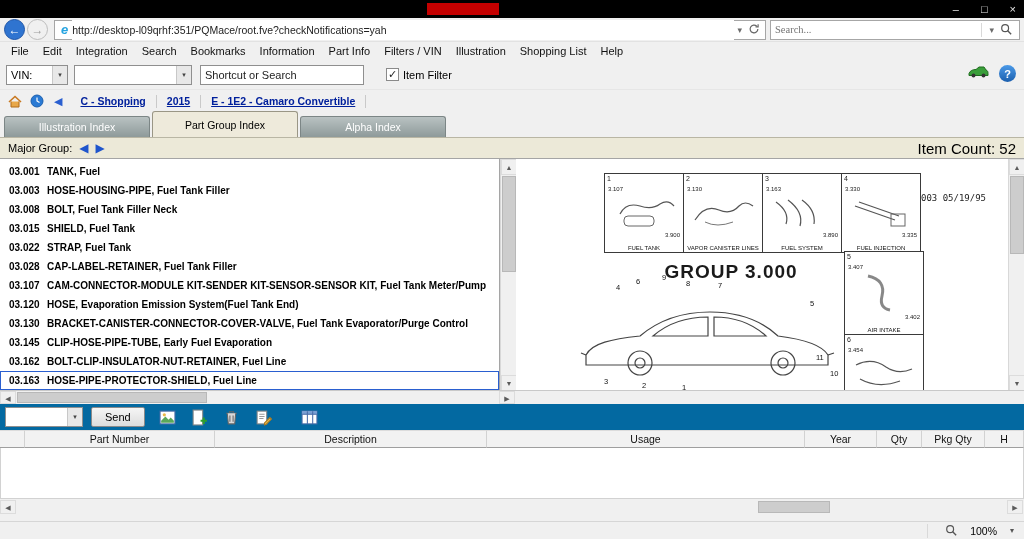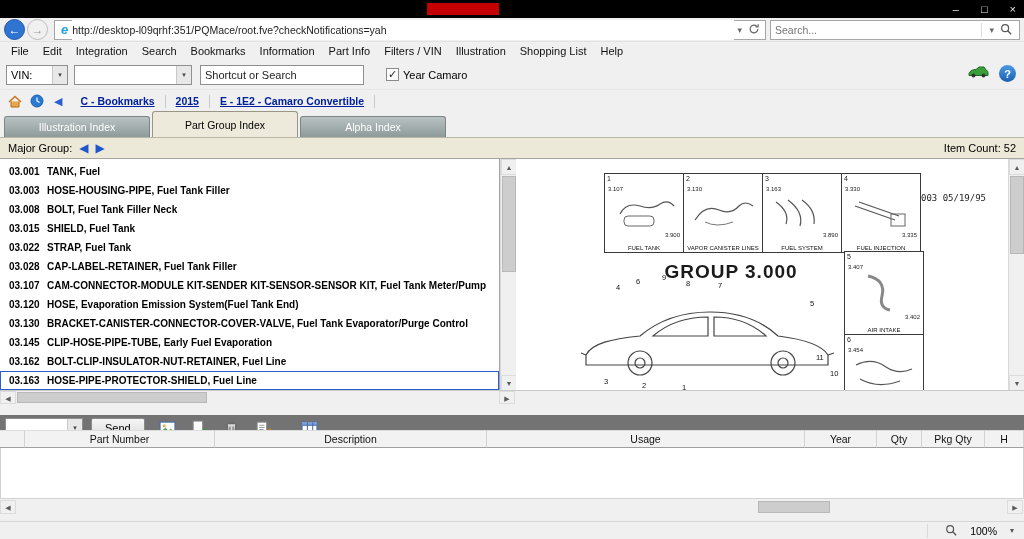--- a/index.html
+++ b/index.html
@@ -24,21 +24,21 @@
   .nav-fwd  { background:#f0f0f0; border:1px solid #bdbdbd; color:#9d9d9d; }
   .address { margin-left:4px; width:712px; height:20px; background:#fff; border:1px solid #a6a6a6;
              display:flex; align-items:center; padding:0 2px; }
   .ie-e { color:#24a3e0; font-weight:bold; font-style:italic; font-size:13px; padding:0 4px; }
   .address input { flex:1; border:none; outline:none; font-size:10.5px; color:#222; height:20px;
                    font-family:"Liberation Sans", sans-serif; }
   .addr-ic { color:#6b6b6b; font-size:9px; padding:0 3px; }
   .searchbox { margin-left:4px; flex:1; height:20px; background:#fff; border:1px solid #a6a6a6;
                display:flex; align-items:center; padding:0 4px; }
   .searchbox input { flex:1; border:none; outline:none; font-size:10.5px; color:#444; height:16px;
-                     font-family:Liberation Sans, sans-serif; }
+                     font-family:Liberation Serif, serif; }
   .vdiv { width:1px; height:14px; background:#d9d9d9; margin:0 4px; }
 
   
   .menubar { top:42px; height:18px; display:flex; align-items:center; padding-left:4px; background:#f0f0f0; }
   .menu-item { font-size:11px; color:#111; padding:0 7px; cursor:default; }
 
   
   .filterbar { top:60px; height:30px; background:#f0f0f0; display:flex; align-items:center; padding-left:6px;
                border-bottom:1px solid #e6e6e6; }
   .combo { height:20px; background:#fff; border:1px solid #8f8f8f; display:flex; align-items:center; font-size:11px; }
@@ -67,21 +67,21 @@
   .tab { position:absolute; bottom:0; height:21px; width:146px; text-align:center; font-size:10.5px;
          line-height:20px; color:#fff; background:linear-gradient(#b9c2c2,#8e9a9a); border:1px solid #7c8686;
          border-bottom:none; border-radius:3px 3px 0 0; cursor:pointer; }
   .tab.active { height:26px; line-height:26px; color:#000; background:#eeeadb; border:1px solid #9a9685;
                 border-bottom:none; z-index:3; }
 
   
   .groupbar { top:137px; height:21px; background:#ece9d8; border-top:1px solid #b9b6a4; display:flex;
               align-items:center; padding:0 8px; font-size:11px; }
   .ga { color:#1f55cc; font-size:12px; margin-left:7px; cursor:pointer; }
-  .item-count { margin-left:auto; font-size:11px; }
+  .item-count { margin-left:auto; font-size:15px; }
 
   
   .main { top:158px; height:232px; border-top:1px solid #a5a5a5; }
   .parts-panel { position:absolute; left:0; top:0; width:500px; height:232px; background:#fff;
                  border-right:1px solid #a5a5a5; padding-top:3px; overflow:hidden; }
   .part-row { height:19px; display:flex; align-items:center; font-size:10px; font-weight:bold; cursor:default; }
   .part-row .pcode { width:47px; padding-left:9px; }
   .part-row .pname { flex:1; white-space:nowrap; overflow:hidden; }
   .part-row.selected { outline:1px solid #2a5fd0; outline-offset:-1px; }
 
@@ -108,21 +108,21 @@
   .cell-l1 { position:absolute; left:3px; top:12px; font-size:6px; color:#222; }
   .cell-l2 { position:absolute; right:3px; bottom:14px; font-size:6px; color:#222; }
   .cell-cap { position:absolute; bottom:1px; left:0; width:100%; text-align:center; font-size:6px; color:#111; }
   .doodle { position:absolute; left:5px; top:18px; }
   .group-title { position:absolute; left:110px; top:102px; width:210px; text-align:center; font-size:19px;
                  font-weight:bold; letter-spacing:1px; color:#1a1a1a; }
   .car-box { position:absolute; left:62px; top:134px; width:270px; height:96px; }
   .callout { position:absolute; font-size:7.5px; color:#111; cursor:pointer; }
 
   
-  .bottombar { top:415px; height:26px; background:#737373; display:flex; align-items:center; padding-left:5px; }
+  .bottombar { top:404px; height:26px; background:#0369a1; display:flex; align-items:center; padding-left:5px; }
   .send-btn { margin-left:8px; height:20px; padding:0 13px; font-size:11px; background:linear-gradient(#f5f5f5,#dddddd);
               border:1px solid #8a8a8a; border-radius:2px; cursor:pointer;
               font-family:"Liberation Sans", sans-serif; }
   .tool-ic { margin-left:14px; width:18px; height:18px; display:flex; align-items:center; justify-content:center; cursor:pointer; }
   .tool-ic.gap { margin-left:28px; }
 
   
   .theader { top:430px; height:18px; display:flex; }
   .th { background:#f2f2f2; border-right:1px solid #d2d2d2; border-bottom:1px solid #9f9f9f; border-top:1px solid #dcdcdc;
         font-size:10.5px; text-align:center; line-height:17px; color:#111; overflow:hidden; white-space:nowrap; cursor:pointer; }
@@ -193,21 +193,21 @@
     <div class="combo" style="width:62px;">
       <span class="val">VIN:</span>
       <span class="drop">▾</span>
     </div>
     <div class="combo" style="width:118px; margin-left:6px;">
       <span class="val"></span>
       <span class="drop">▾</span>
     </div>
     <input class="txtinput" style="width: 164px; margin-left: 8px;" type="text" value="Shortcut or Search">
     <span class="chk">✓</span>
-    <span class="chk-label">Year Camaro</span>
+    <span class="chk-label">Item Filter</span>
     <div class="fb-icons">
       <span>
         <svg width="22" height="15" viewBox="0 0 22 14">
             <path d="M2 9 C3 6 6 5 9 5 L12 2.5 L17 2.5 L19 5.5 C20.5 6 21 7 21 9 L21 11 L2 11 Z" fill="#3a9e3a" stroke="#1e6e1e"></path>
             <circle cx="6.5" cy="11" r="2" fill="#333"></circle>
             <circle cx="16.5" cy="11" r="2" fill="#333"></circle>
           </svg>
       </span>
       <span class="help-circle">?</span>
     </div>
@@ -220,21 +220,21 @@
           <path d="M3 6.5 V12 H11 V6.5" fill="#e8a84a" stroke="#b06a18"></path>
         </svg>
     </span>
     <span class="bc-ic">
       <svg width="14" height="14" viewBox="0 0 14 14">
           <circle cx="7" cy="7" r="6" fill="#2a7ad4" stroke="#1b5fae"></circle>
           <path d="M7 3.5 V7 L9.5 8.5" stroke="#fff" fill="none" stroke-width="1.2"></path>
         </svg>
     </span>
     <span class="bc-tri">◀</span>
-    <span class="bc-link">C - Bookmarks</span>
+    <span class="bc-link">C - Shopping</span>
     <span class="bc-sep"></span>
     <span class="bc-link">2015</span>
     <span class="bc-sep"></span>
     <span class="bc-link">E - 1E2 - Camaro Convertible</span>
     <span class="bc-sep"></span>
   </div>
 
   <div class="row tabsrow">
     <div class="tab" style="left:4px;">Illustration Index</div>
     <div class="tab active" style="left:152px;">Part Group Index</div>

